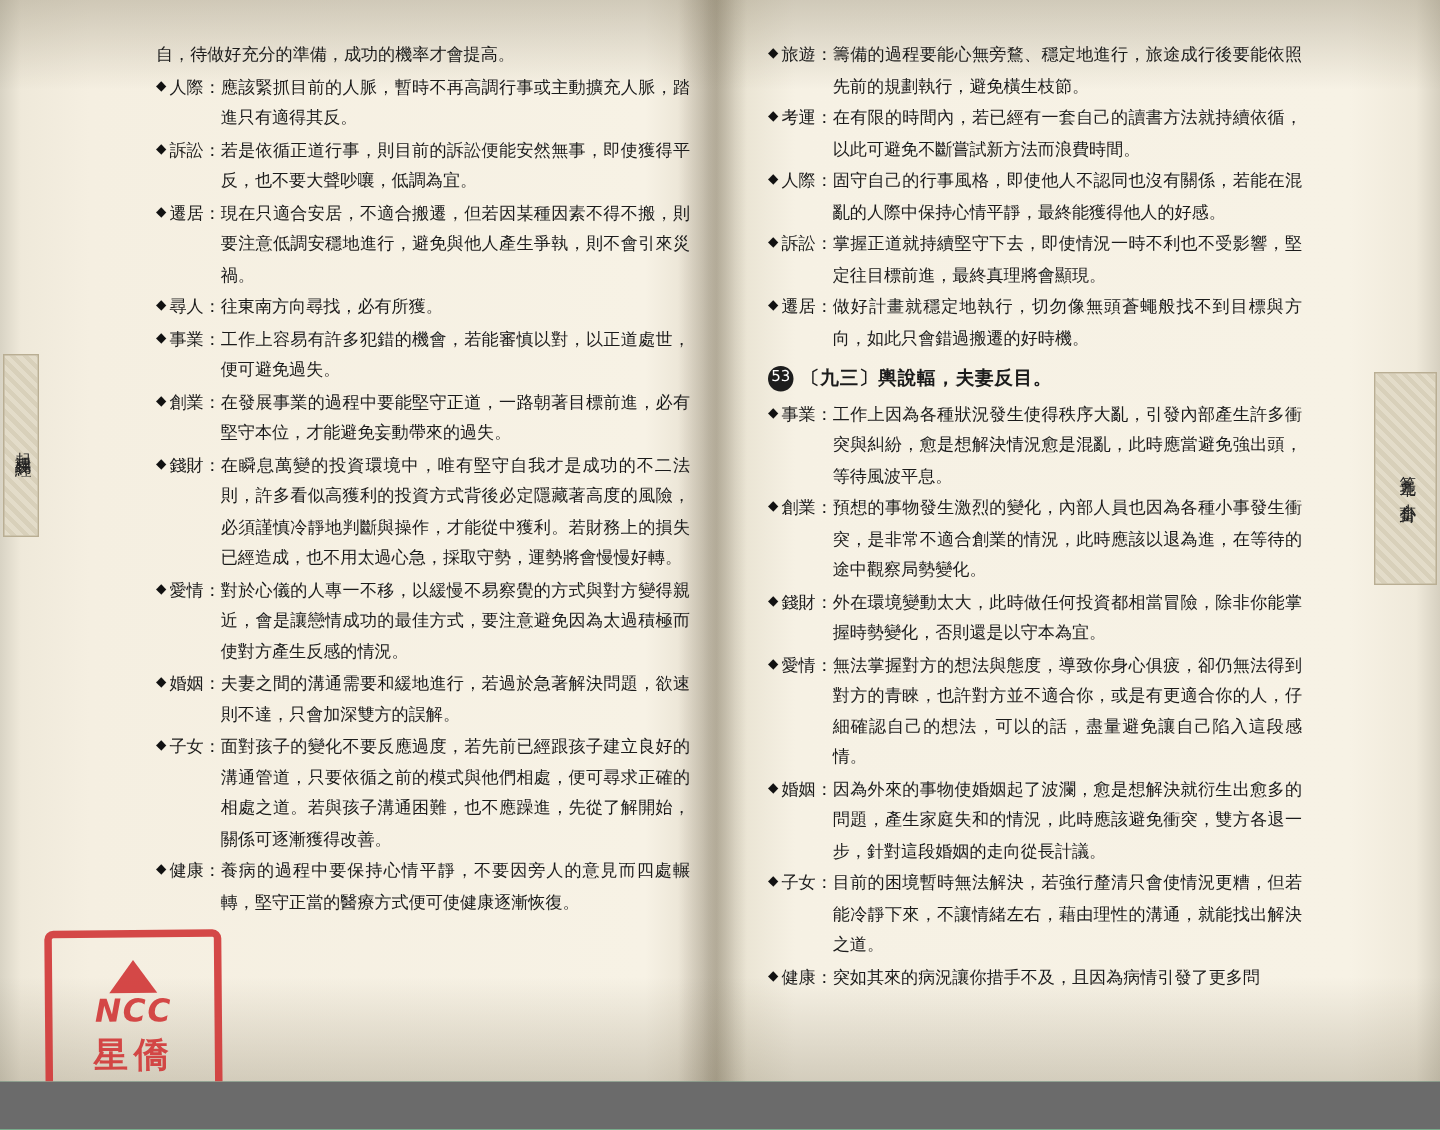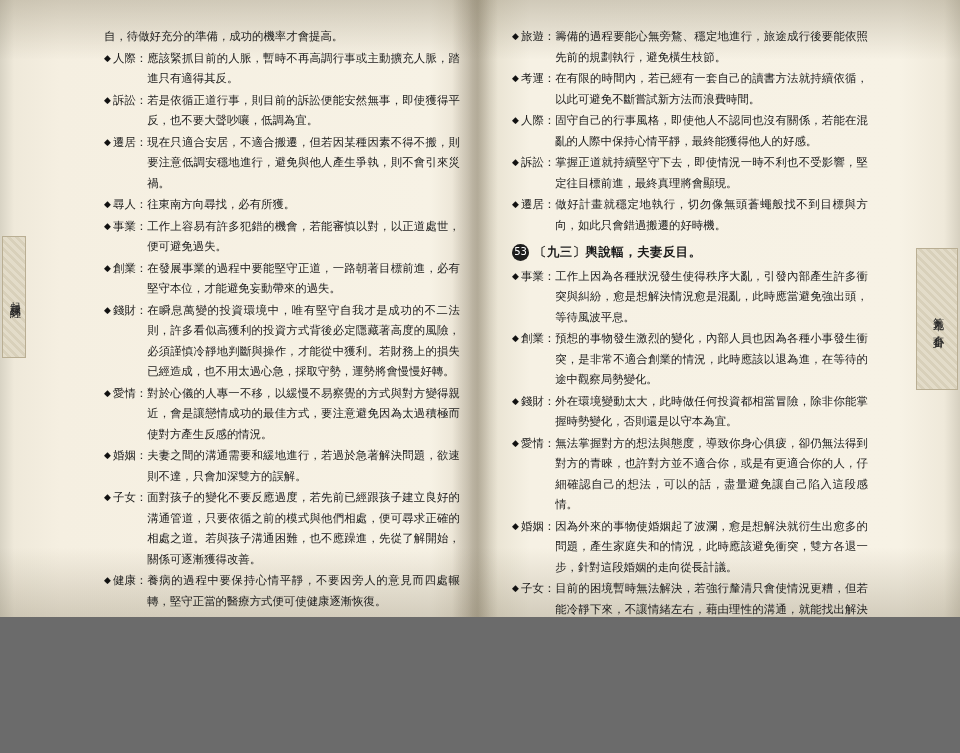--- a/index.html
+++ b/index.html
@@ -3,21 +3,21 @@
 <meta charset="utf-8">
 <style>
   html, body {
     margin: 0;
     padding: 0;
     background: #6b6b6b;
   }
   #page {
     position: relative;
     width: 960px;
-    height: 617px;
+    height: 721px;
     overflow: hidden;
     background: #86efac;
     font-family: "DejaVu Sans", "Liberation Sans", sans-serif;
   }
   
   .book {
     position: absolute;
     left: 0; top: 0;
     width: 960px; height: 753px;
     background: linear-gradient(to right,
@@ -330,20 +330,21 @@
     <div class="para">
       <span class="bullet">◆</span>
       <span class="label">子女</span>
       <span class="colon">：</span>
       <span class="body">目前的困境暫時無法解決，若強行釐清只會使情況更糟，但若能冷靜下來，不讓情緒左右，藉由理性的溝通，就能找出解決之道。</span>
     </div>
     <div class="para">
       <span class="bullet">◆</span>
       <span class="label">健康</span>
       <span class="colon">：</span>
+      <span class="body">突如其來的病況讓你措手不及，且因為病情引發了更多問</span>
     </div>
   </div>
 
   <div class="folio left">168</div>
   <div class="folio right">169</div>
 
   <div class="tab left">起課易經</div>
   <div class="hexlines">
     <i></i>
       <i class="broken"></i>

